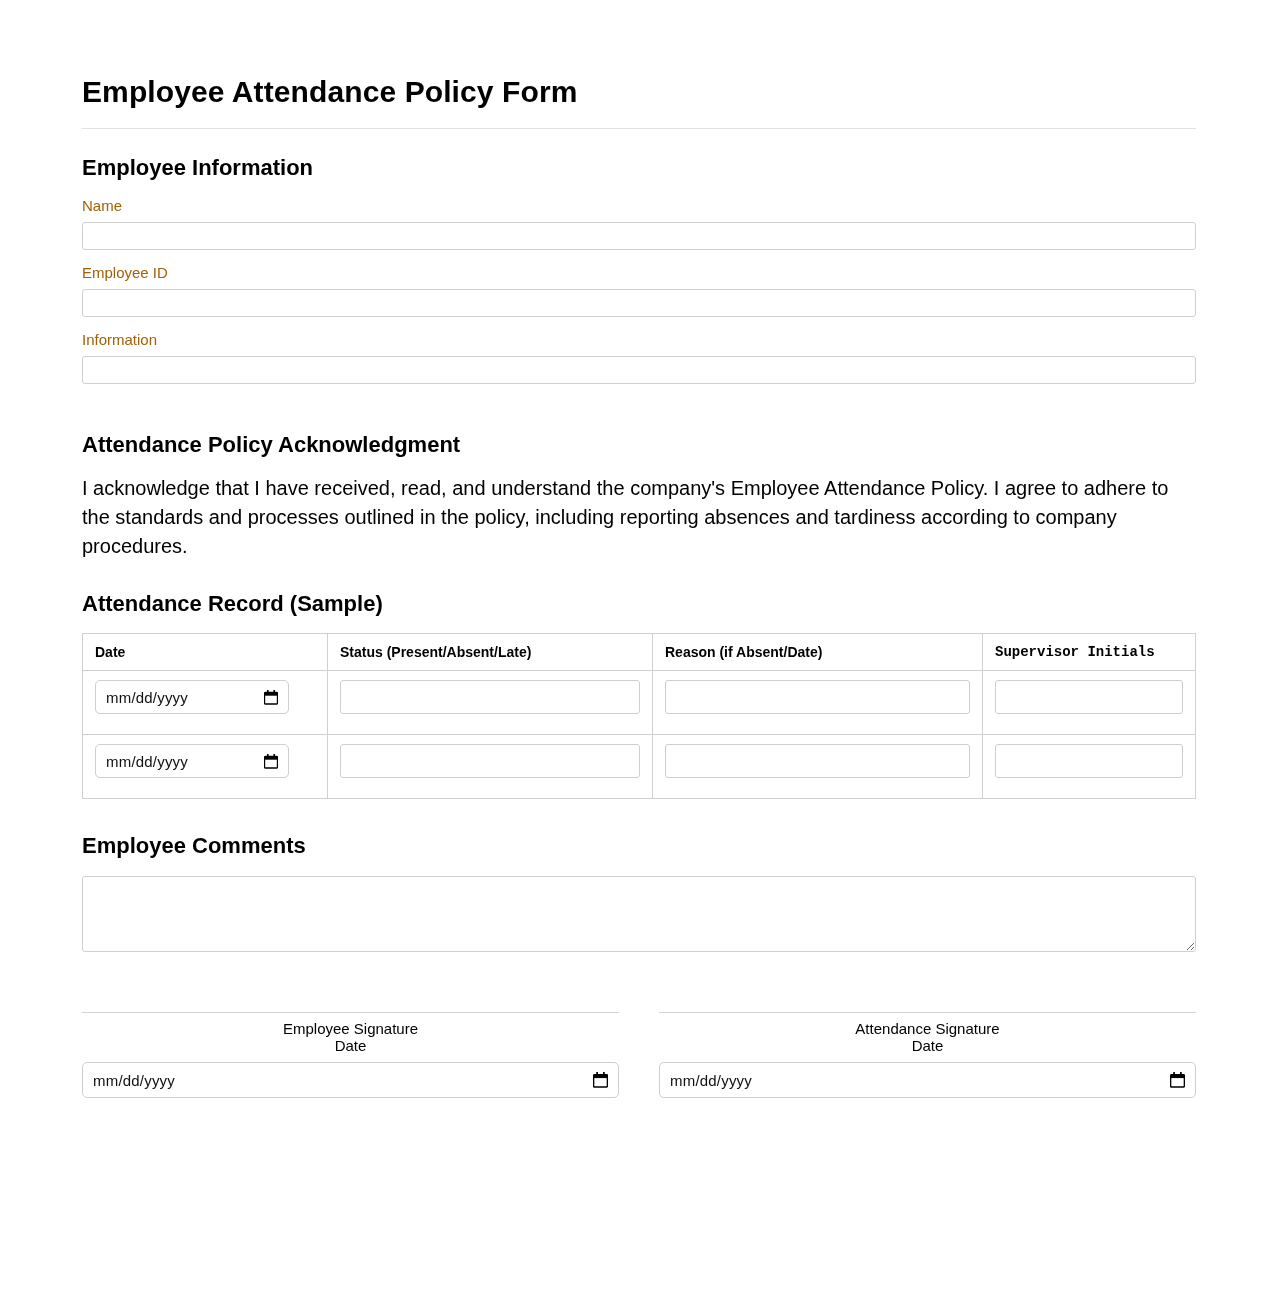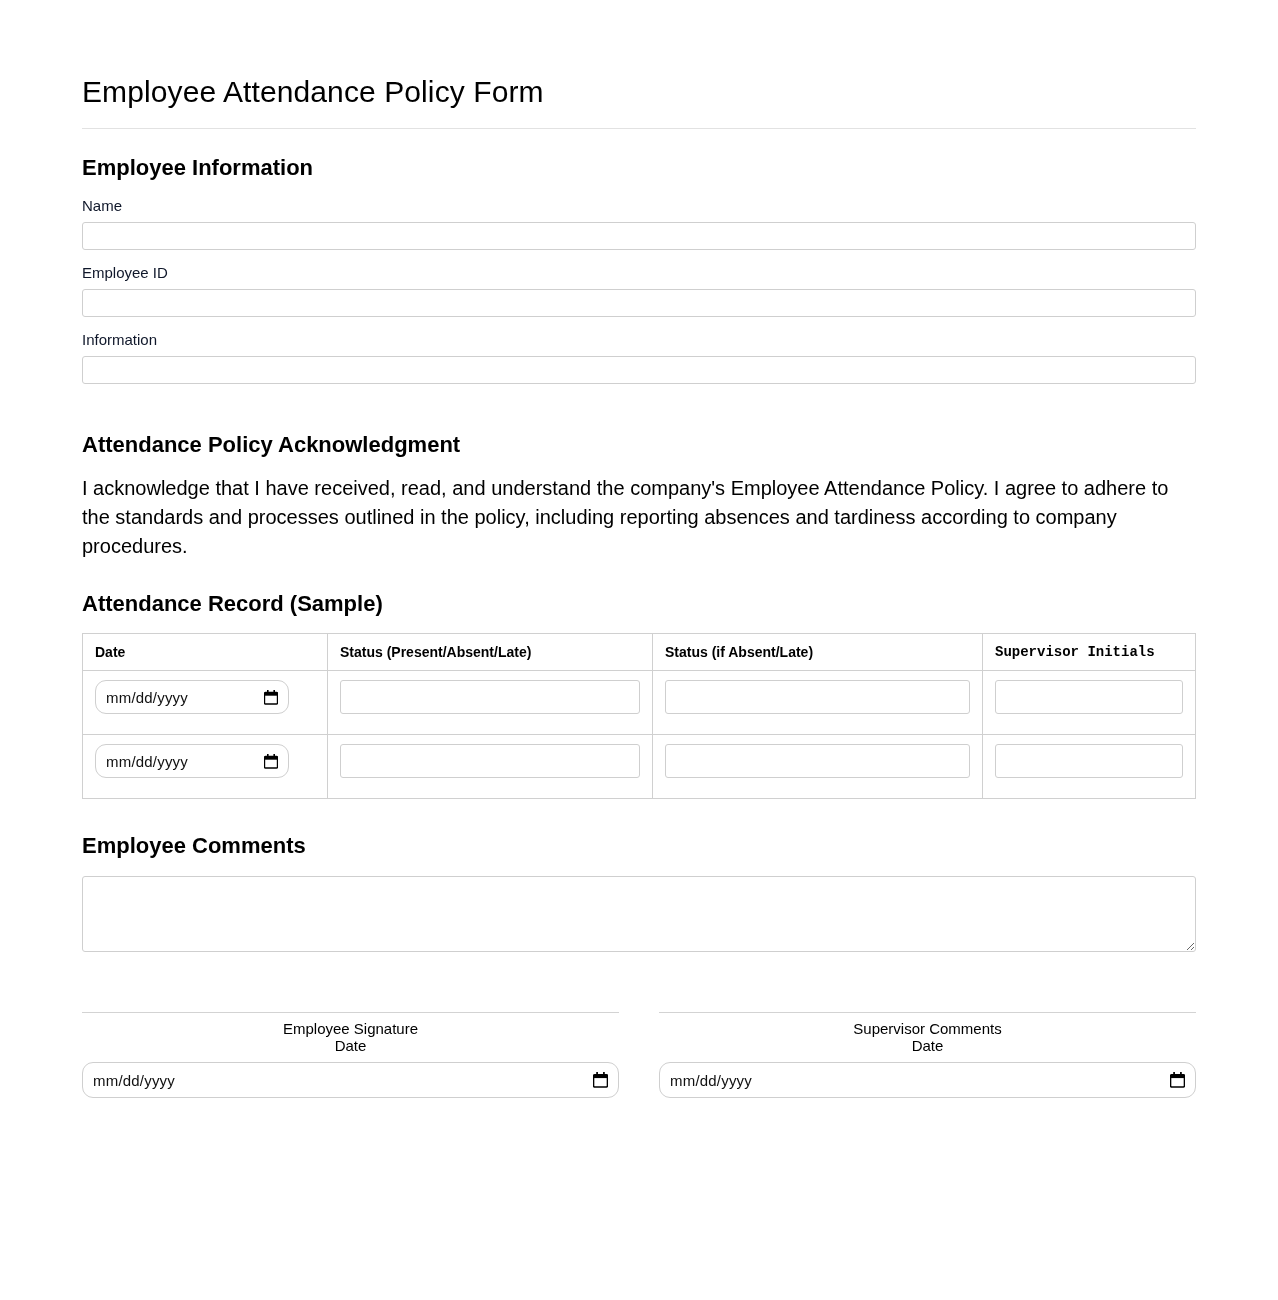--- a/index.html
+++ b/index.html
@@ -15,21 +15,21 @@
     color: #000000;
     -webkit-font-smoothing: antialiased;
   }
   .page {
     box-sizing: border-box;
     width: 1278px;
     padding: 74px 82px 0 82px;
   }
   .form-title {
     font-size: 30px;
-    font-weight: normal;
+    font-weight: bold;
     letter-spacing: 0.1px;
     margin: 0 0 18px 0;
     line-height: 1.2;
   }
   .title-rule {
     border: 0;
     border-top: 1px solid #e2e2e2;
     margin: 0 0 26px 0;
     height: 0;
   }
@@ -38,21 +38,21 @@
     font-weight: bold;
     margin: 0 0 16px 0;
     line-height: 1.2;
   }
   .field-block { margin-bottom: 14px; }
   .field-label {
     display: block;
     font-size: 15px;
     line-height: 1.25;
     margin-bottom: 6px;
-    color: #0f172a;
+    color: #a16207;
   }
   input[type="text"],
   textarea {
     box-sizing: border-box;
     width: 100%;
     font-family: "Liberation Sans", sans-serif;
     font-size: 14px;
     color: #000;
     background: #ffffff;
     border: 1px solid #cfcfcf;
@@ -62,21 +62,21 @@
   }
   .text-input { height: 28px; }
 
   
   .date-field {
     box-sizing: border-box;
     display: flex;
     align-items: center;
     justify-content: space-between;
     border: 1px solid #cfcfcf;
-    border-radius: 11px;
+    border-radius: 5px;
     background: #fff;
     height: 34px;
     padding: 0 10px;
   }
   .date-field .date-text {
     font-family: "Liberation Sans", sans-serif;
     font-size: 15px;
     color: #111;
     letter-spacing: 0.2px;
     white-space: nowrap;
@@ -186,21 +186,21 @@
   </section>
 
   <section>
     <h2 class="section-heading">Attendance Record (Sample)</h2>
 
     <table class="attendance">
       <thead>
         <tr>
           <th class="col-date">Date</th>
           <th class="col-status">Status (Present/Absent/Late)</th>
-          <th class="col-reason">Status (if Absent/Late)</th>
+          <th class="col-reason">Reason (if Absent/Date)</th>
           <th class="col-initials">Supervisor Initials</th>
         </tr>
       </thead>
       <tbody>
         <tr>
           <td>
             <div class="date-field">
               <span class="date-text">mm/dd/yyyy</span>
               <span>
                 <svg class="cal-icon" width="14" height="15" viewBox="0 0 14 15" aria-hidden="true">
@@ -270,21 +270,21 @@
             <rect x="0.5" y="2.5" width="13" height="3.2" fill="#000"></rect>
             <rect x="3" y="0" width="1.6" height="3.4" fill="#000"></rect>
             <rect x="9.4" y="0" width="1.6" height="3.4" fill="#000"></rect>
           </svg>
         </span>
       </div>
     </div>
 
     <div class="sig-col">
       <hr class="sig-line">
-      <span class="sig-label">Supervisor Comments</span>
+      <span class="sig-label">Attendance Signature</span>
       <span class="sig-date-label">Date</span>
       <div class="date-field">
         <span class="date-text">mm/dd/yyyy</span>
         <span>
           <svg class="cal-icon" width="15" height="16" viewBox="0 0 14 15" aria-hidden="true">
             <rect x="0.5" y="2.5" width="13" height="11.5" rx="1" fill="none" stroke="#000" stroke-width="1.4"></rect>
             <rect x="0.5" y="2.5" width="13" height="3.2" fill="#000"></rect>
             <rect x="3" y="0" width="1.6" height="3.4" fill="#000"></rect>
             <rect x="9.4" y="0" width="1.6" height="3.4" fill="#000"></rect>
           </svg>

